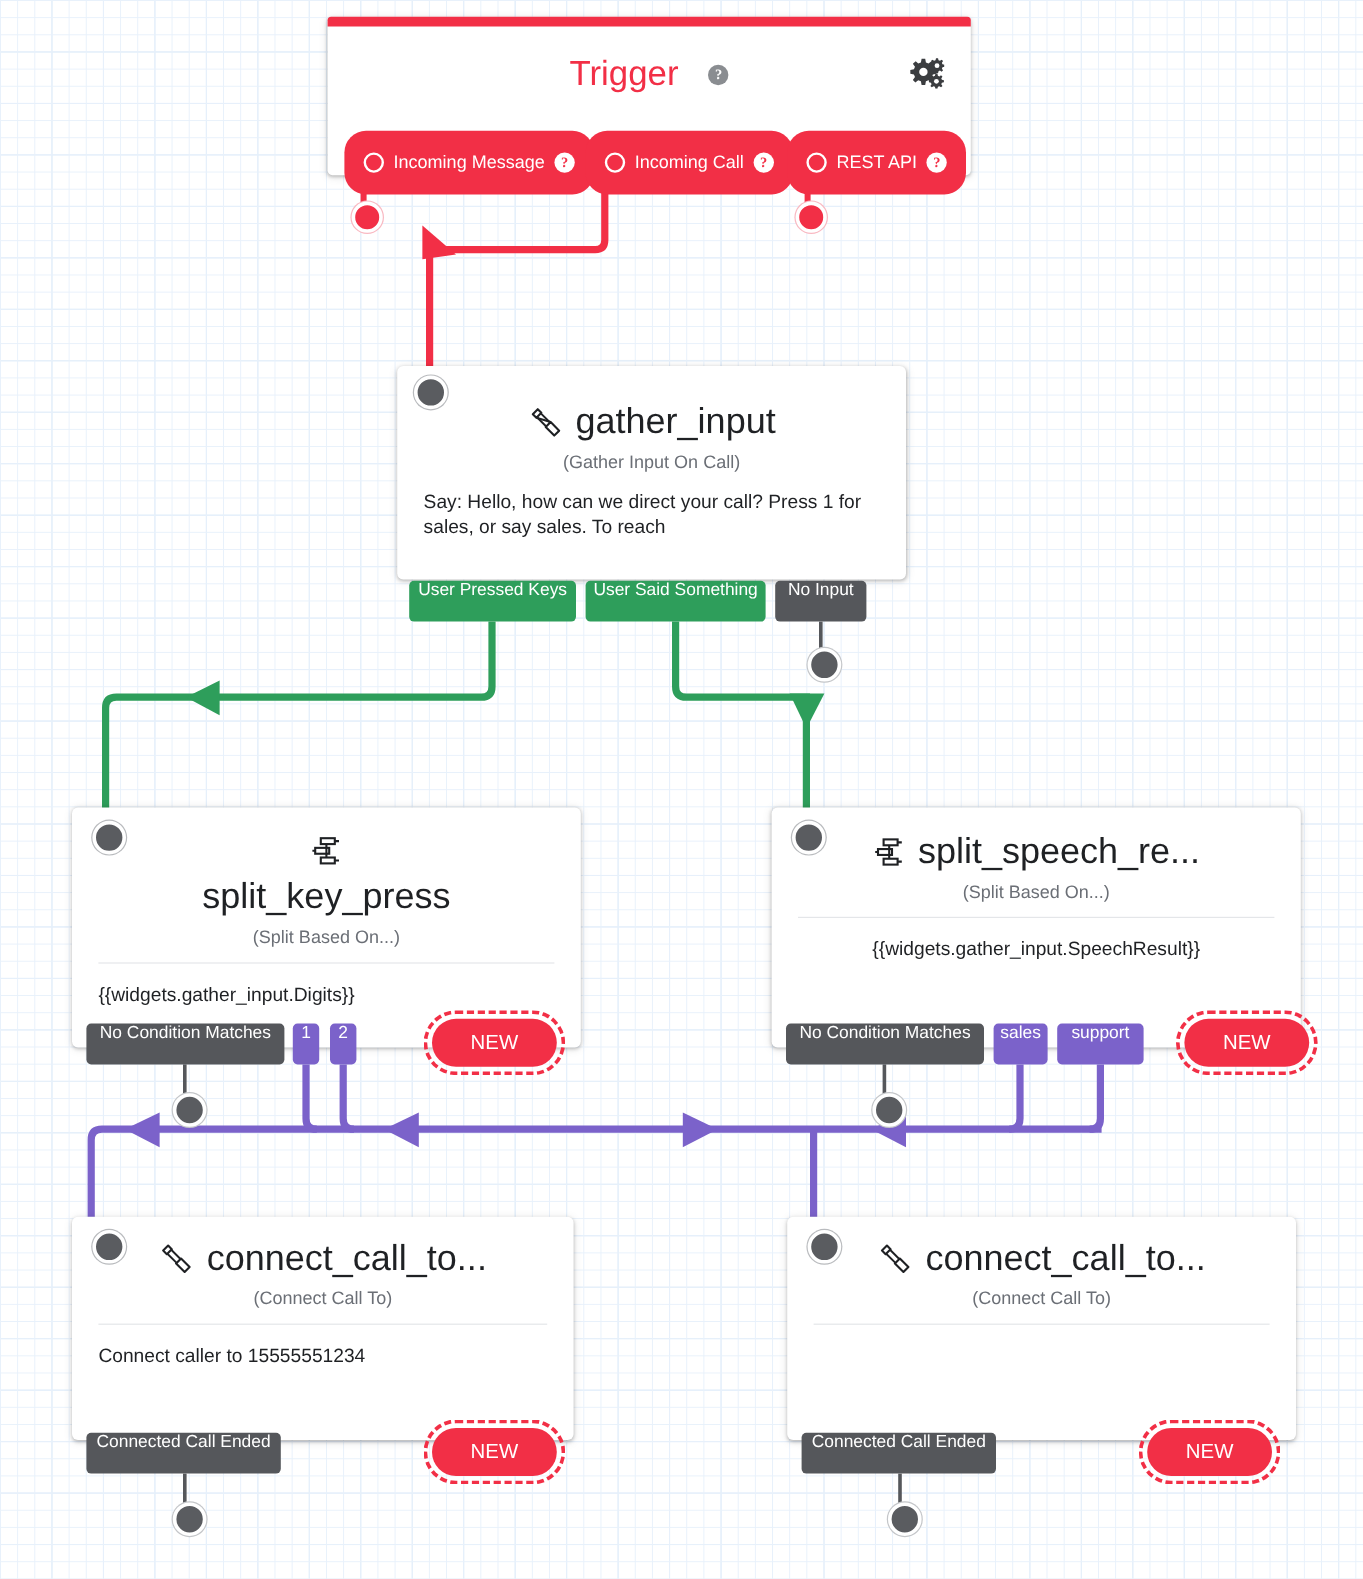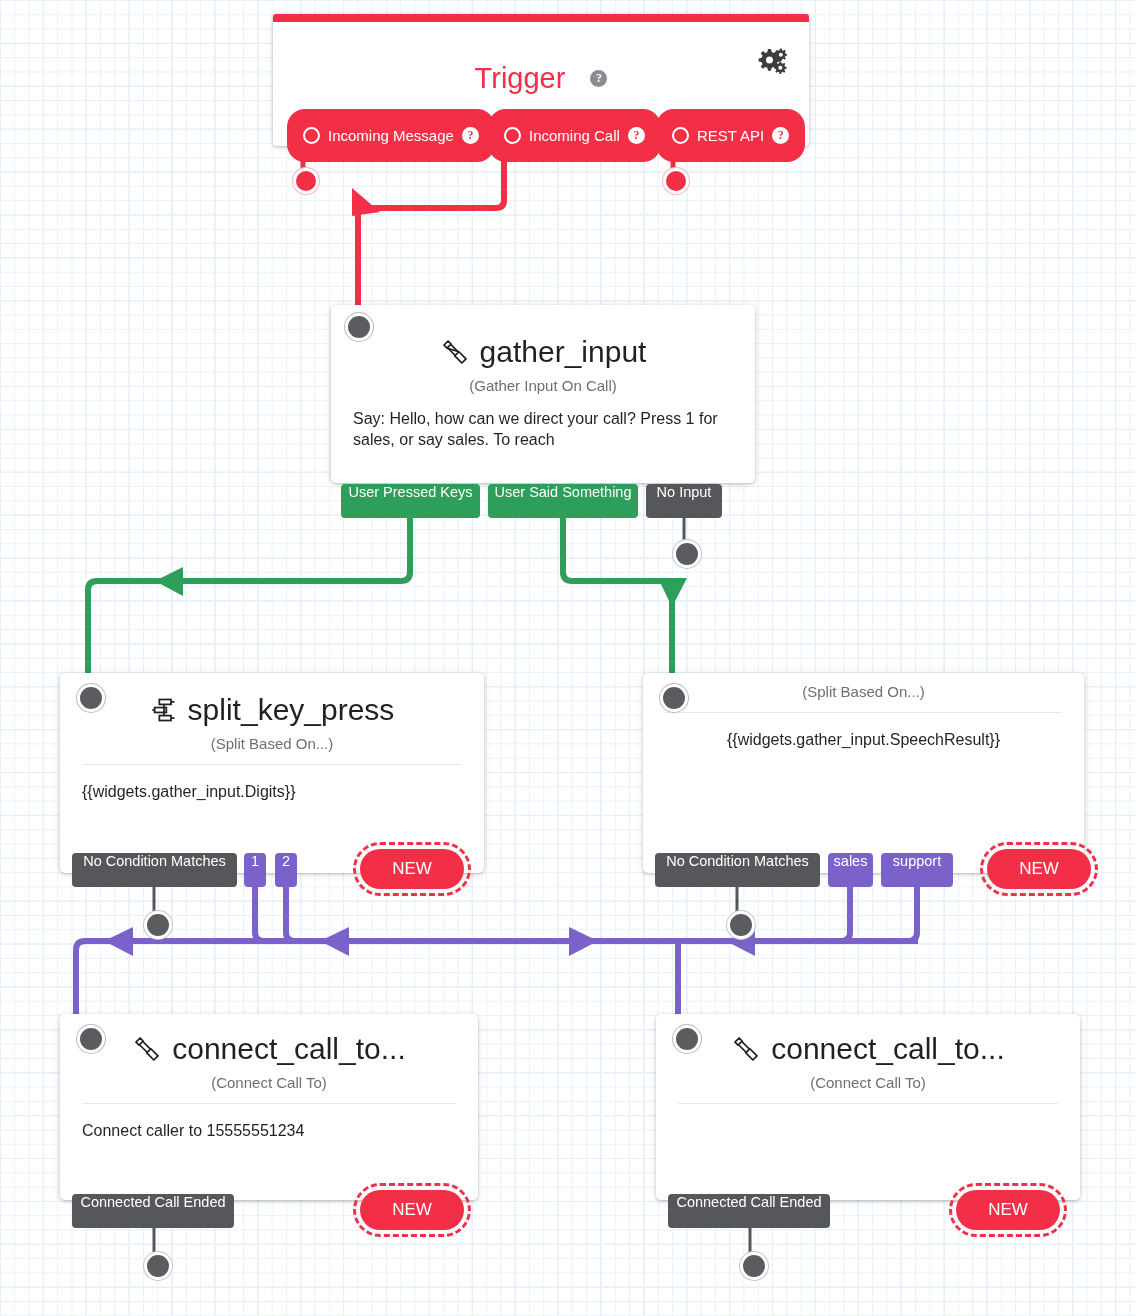--- a/index.html
+++ b/index.html
@@ -31,21 +31,21 @@
   .pill-grey{background:#55575b;}
   .pill-purple{background:#7b62ca;}
   .new-btn{position:absolute;height:40px;width:104px;border-radius:20px;background:#f22f46;
            color:#fff;font-size:17px;display:flex;align-items:center;justify-content:center;
            outline:3px dashed #f22f46;outline-offset:4px;}
   .end-dot{position:absolute;width:22px;height:22px;border-radius:50%;background:#5a5c60;
            border:3px solid #fff;box-shadow:0 0 0 1px #c4c6c9;}
   
   #trigger{left:273px;top:14px;width:536px;height:132px;border-radius:4px;overflow:visible;}
   #trigger .redbar{position:absolute;left:0;top:0;width:100%;height:8px;background:#f22f46;border-radius:3px 3px 0 0;}
-  #trigger-title{position:absolute;left:0;right:0;top:48px;text-align:center;color:#f22f46;
+  #trigger-title{position:absolute;left:0;right:0;top:32px;text-align:center;color:#f22f46;
                  font-size:29px;display:flex;align-items:center;justify-content:center;gap:25px;}
   .qmark{display:inline-flex;align-items:center;justify-content:center;width:17px;height:17px;
          border-radius:50%;background:#8a8d91;color:#fff;font-size:12px;font-weight:bold;font-family:"Liberation Serif",serif;}
   .qmark.onred{background:#fff;color:#f22f46;}
   #gear{position:absolute;right:22px;top:34px;width:30px;height:26px;}
   .trig-pill{position:absolute;top:95px;height:53px;border-radius:18px;background:#f22f46;color:#fff;
              font-size:15px;display:flex;align-items:center;gap:8px;padding:0 16px;white-space:nowrap;}
   .radio{width:13px;height:13px;border-radius:50%;border:2px solid #fff;display:inline-block;}
   .trig-out{position:absolute;width:20px;height:20px;border-radius:50%;background:#f22f46;
             border:3px solid #fff;box-shadow:0 0 0 1px #f9b9c2;}
@@ -185,49 +185,58 @@
   </div>
 <div class="out-pill pill-green" style="left:488px;top:484px;width:150px;padding:0;">
     <span>User Said Something</span>
   </div>
 <div class="out-pill pill-grey" style="left:646px;top:484px;width:76px;padding:0;">
     <span>No Input</span>
   </div>
 <div class="end-dot" style="left:673px;top:540px;"></div>
 
 <div class="node" id="splitkp" style="left:60px;top:673px;width:424px;height:200px;">
+  <div class="node-title" style="margin-top:22px;flex-direction:column;">
+    <svg width="28" height="28" viewBox="0 0 24 24">
+      <rect x="8" y="3" width="10" height="4.2" fill="none" stroke="#1f2124" stroke-width="1.5"></rect>
+      <rect x="4" y="9.9" width="10" height="4.2" fill="none" stroke="#1f2124" stroke-width="1.5"></rect>
+      <rect x="8" y="16.8" width="10" height="4.2" fill="none" stroke="#1f2124" stroke-width="1.5"></rect>
+      <path d="M12 7.2 L12 16.8 M2 12 L4 12 M18 5.1 L21 5.1 M18 18.9 L21 18.9" stroke="#1f2124" stroke-width="1.5" fill="none"></path>
+    </svg>
+    <span>split_key_press</span>
+  </div>
+  <div class="node-sub">(Split Based On...)</div>
+  <div class="divider"></div>
+  <div class="node-body" style="padding-top:16px;">{{widgets.gather_input.Digits}}</div>
+</div>
+<div class="in-dot" style="left:77px;top:684px;"></div>
+<div class="out-pill pill-grey" style="left:72px;top:853px;width:165px;padding:0;">
+    <span>No Condition Matches</span>
+  </div>
+<div class="out-pill pill-purple" style="left:244px;top:853px;width:22px;padding:0;">
+    <span>1</span>
+  </div>
+<div class="out-pill pill-purple" style="left:275px;top:853px;width:22px;padding:0;">
+    <span>2</span>
+  </div>
+<div class="new-btn" style="left:360px;top:849px;">
+    <span>NEW</span>
+  </div>
+<div class="end-dot" style="left:144px;top:911px;"></div>
+
+<div class="node" id="splitsr" style="left:643px;top:673px;width:441px;height:200px;">
   <div class="node-title" style="margin-top:22px;">
     <svg width="28" height="28" viewBox="0 0 24 24">
       <rect x="8" y="3" width="10" height="4.2" fill="none" stroke="#1f2124" stroke-width="1.5"></rect>
       <rect x="4" y="9.9" width="10" height="4.2" fill="none" stroke="#1f2124" stroke-width="1.5"></rect>
       <rect x="8" y="16.8" width="10" height="4.2" fill="none" stroke="#1f2124" stroke-width="1.5"></rect>
       <path d="M12 7.2 L12 16.8 M2 12 L4 12 M18 5.1 L21 5.1 M18 18.9 L21 18.9" stroke="#1f2124" stroke-width="1.5" fill="none"></path>
     </svg>
-    <span>split_key_press</span>
-  </div>
-  <div class="node-sub">(Split Based On...)</div>
-  <div class="divider"></div>
-  <div class="node-body" style="padding-top:16px;">{{widgets.gather_input.Digits}}</div>
-</div>
-<div class="in-dot" style="left:77px;top:684px;"></div>
-<div class="out-pill pill-grey" style="left:72px;top:853px;width:165px;padding:0;">
-    <span>No Condition Matches</span>
-  </div>
-<div class="out-pill pill-purple" style="left:244px;top:853px;width:22px;padding:0;">
-    <span>1</span>
-  </div>
-<div class="out-pill pill-purple" style="left:275px;top:853px;width:22px;padding:0;">
-    <span>2</span>
-  </div>
-<div class="new-btn" style="left:360px;top:849px;">
-    <span>NEW</span>
-  </div>
-<div class="end-dot" style="left:144px;top:911px;"></div>
-
-<div class="node" id="splitsr" style="left:643px;top:673px;width:441px;height:200px;">
+    <span>split_speech_re...</span>
+  </div>
   <div class="node-sub">(Split Based On...)</div>
   <div class="divider"></div>
   <div class="node-body" style="padding-top:16px;text-align:center;">{{widgets.gather_input.SpeechResult}}</div>
 </div>
 <div class="in-dot" style="left:660px;top:684px;"></div>
 <div class="out-pill pill-grey" style="left:655px;top:853px;width:165px;padding:0;">
     <span>No Condition Matches</span>
   </div>
 <div class="out-pill pill-purple" style="left:828px;top:853px;width:45px;padding:0;">
     <span>sales</span>

